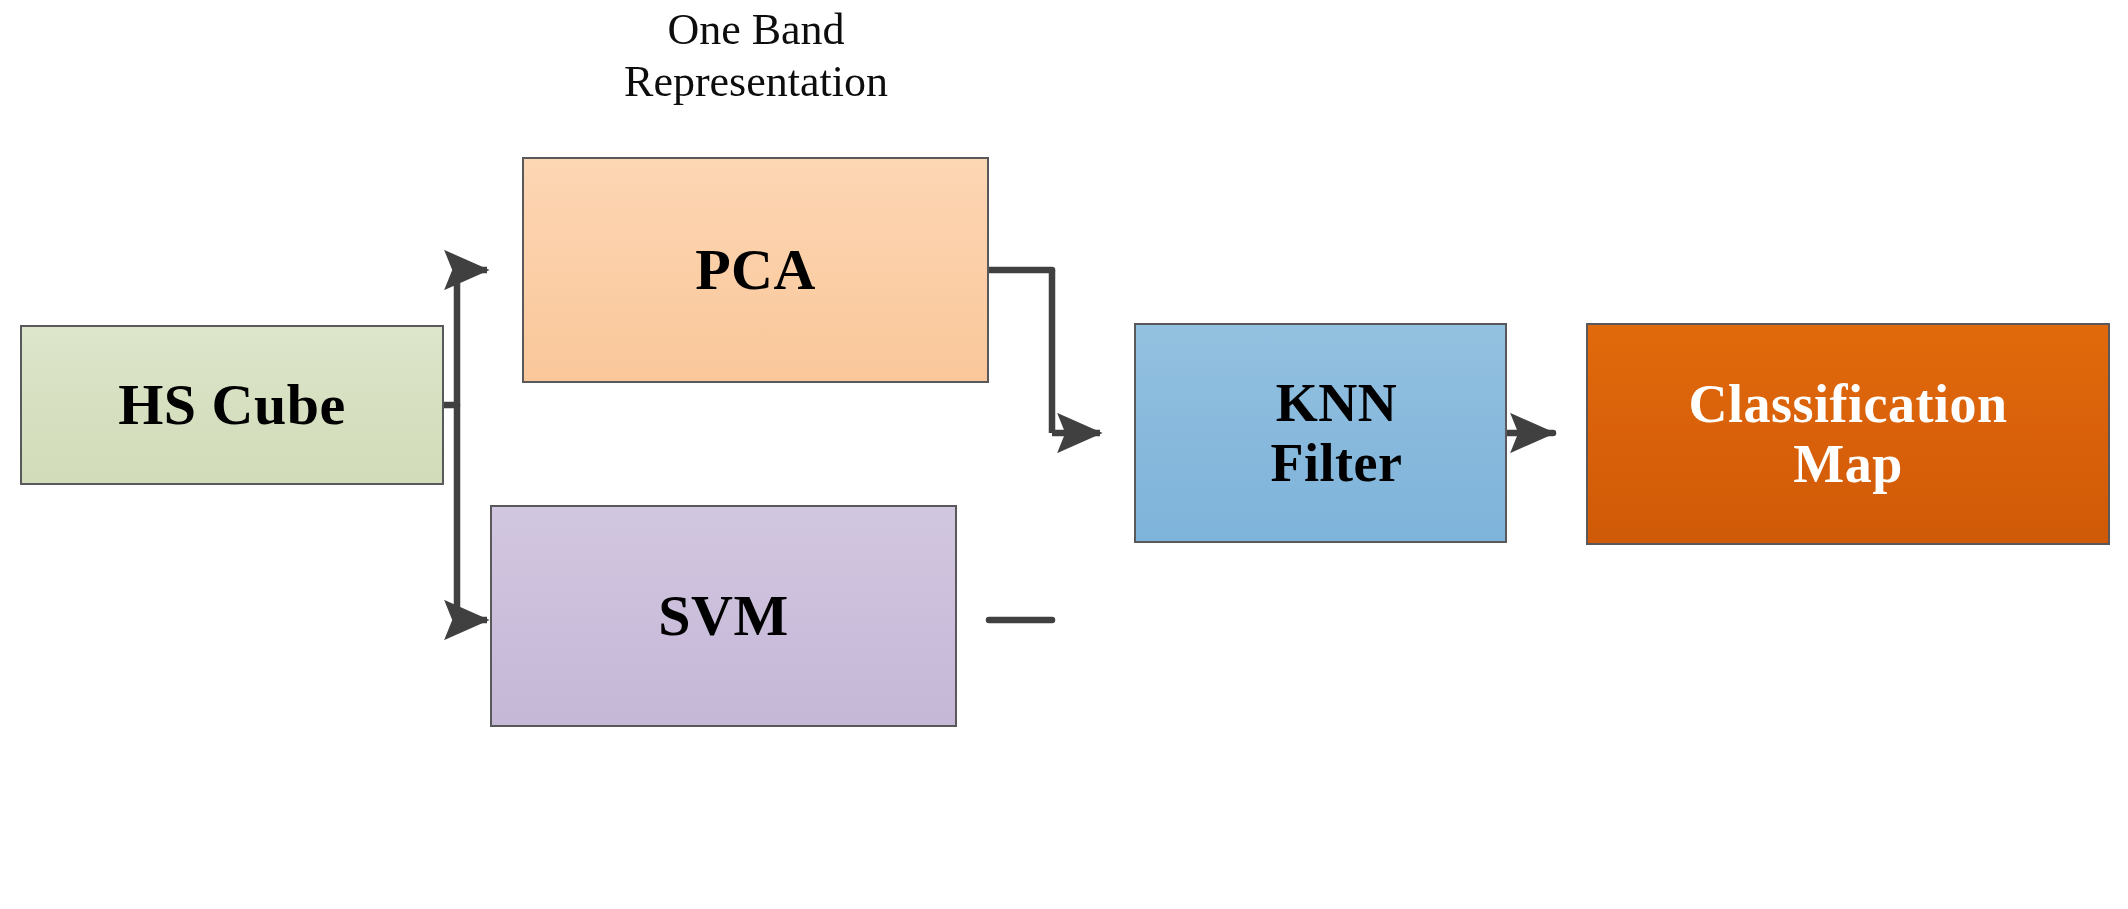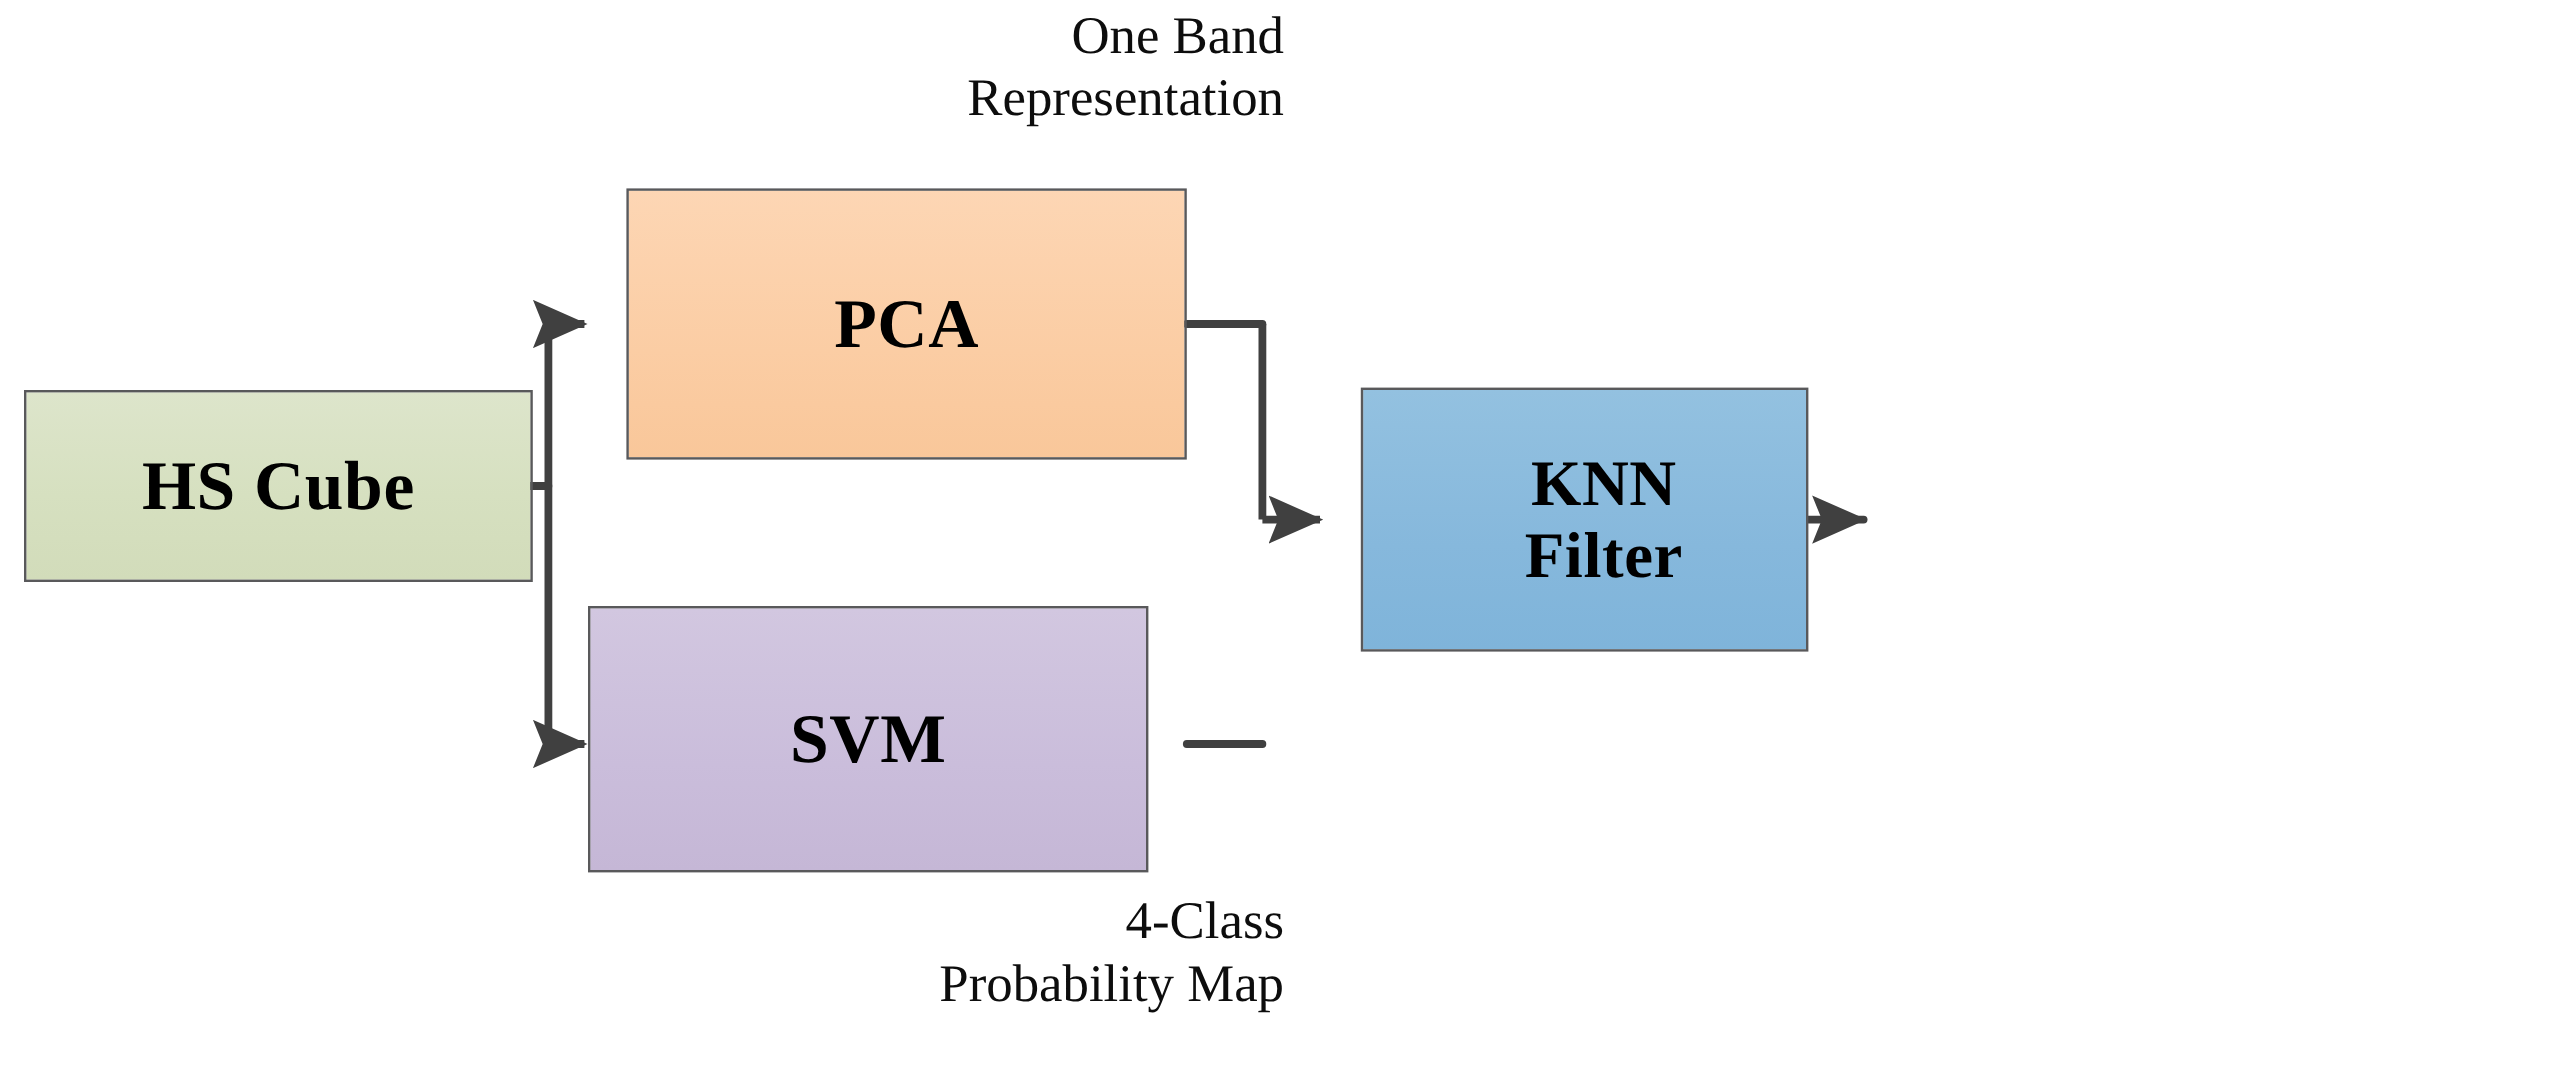--- a/index.html
+++ b/index.html
@@ -65,21 +65,21 @@
   #node-classification-map {
     left: 1586px; top: 323px; width: 524px; height: 222px;
     background: linear-gradient(180deg, #e06a0b 0%, #d9600a 55%, #cf5a07 100%);
   }
   #node-classification-map .node-label {
     font-size: 54px; font-weight: bold; color: #ffffff; letter-spacing: 0.5px;
   }
   
   .caption {
     position: absolute;
-    text-align: right;
+    text-align: center;
     color: #0d0d0d;
     font-size: 44px;
     font-weight: normal;
     line-height: 1.18;
     white-space: pre-line;
   }
   #caption-one-band {
     left: 442px; top: 4px; width: 628px;
   }
   #caption-four-class {
@@ -140,17 +140,19 @@
 
   <div class="node" id="node-svm">
     <span class="node-label">SVM</span>
   </div>
 
   <div class="node" id="node-knn">
     <span class="node-label">KNN
 Filter</span>
   </div>
 
+  <div class="node" id="node-classification-map">
+    <span class="node-label">Classification
+Map</span>
+  </div>
 
-  <div class="caption" id="caption-four-class">4-Class
-Probability Map</div>
 
 </div>
 
 </body></html>

